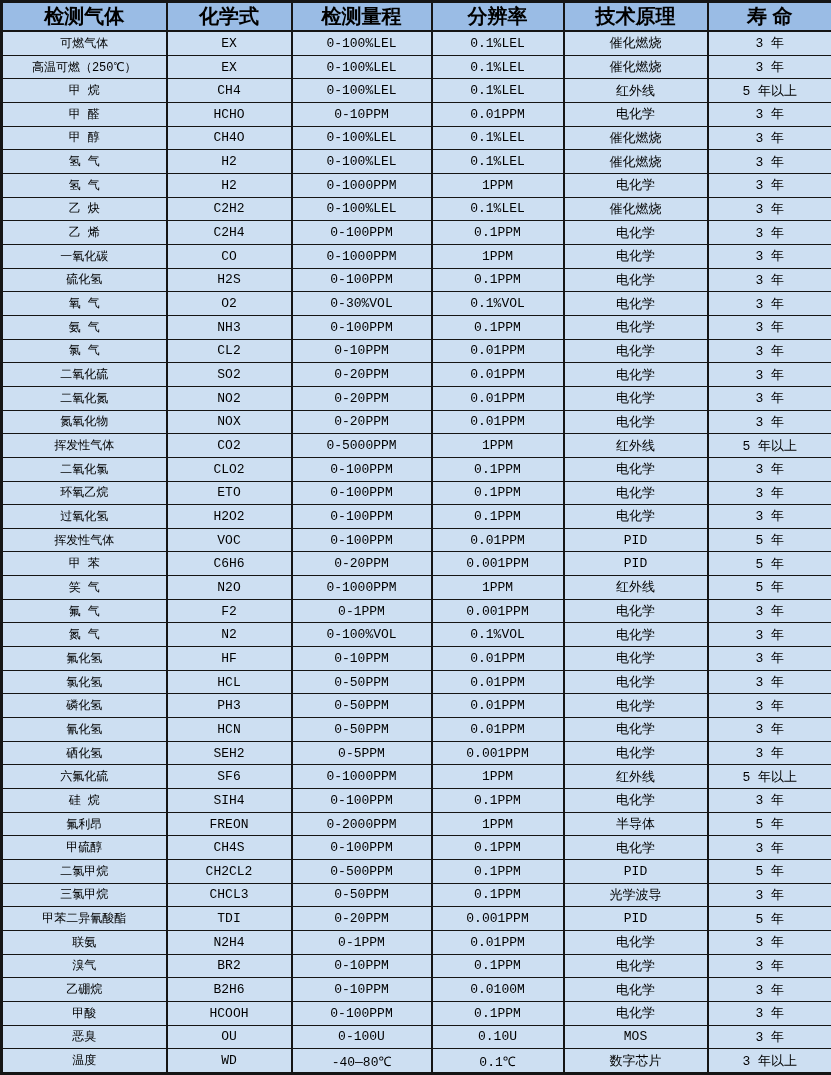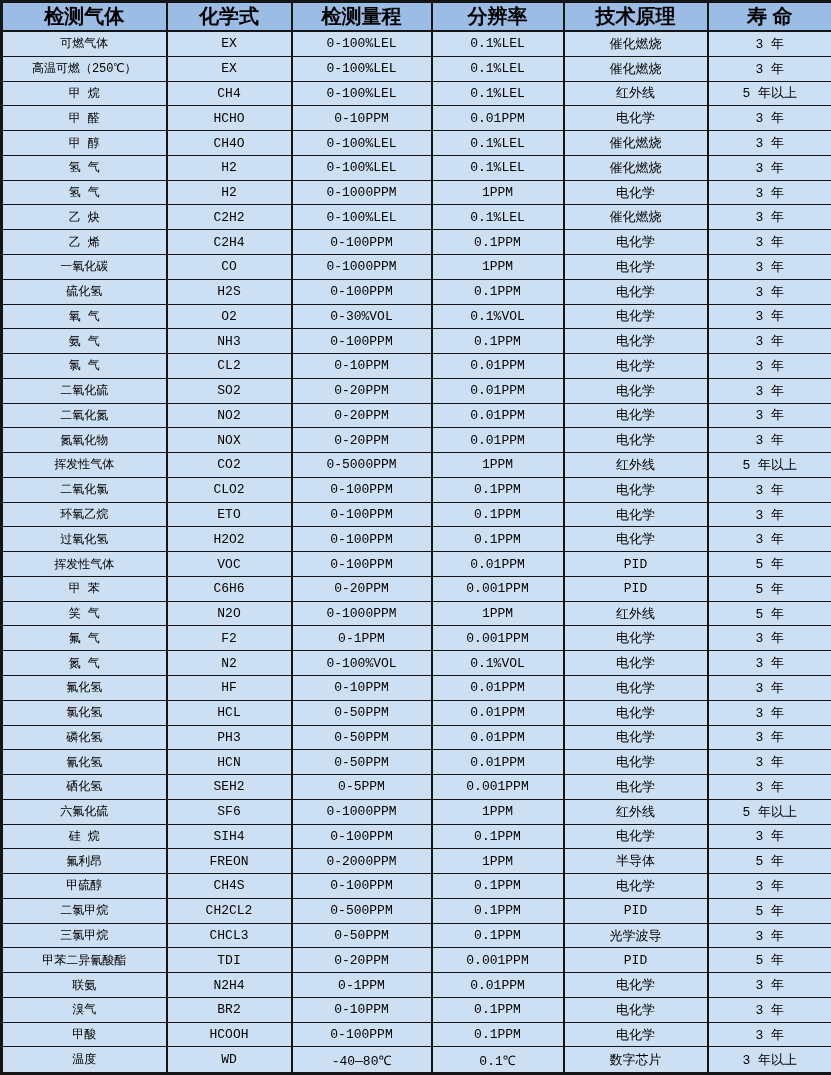--- a/index.html
+++ b/index.html
@@ -375,25 +375,41 @@
       </tr>
       <tr>
         <td class="c0">溴气</td>
         <td class="c1">BR2</td>
         <td class="c2">0-10PPM</td>
         <td class="c3">0.1PPM</td>
         <td class="c4">电化学</td>
         <td class="c5">3 年</td>
       </tr>
       <tr>
+        <td class="c0">乙硼烷</td>
+        <td class="c1">B2H6</td>
+        <td class="c2">0-10PPM</td>
+        <td class="c3">0.0100M</td>
+        <td class="c4">电化学</td>
+        <td class="c5">3 年</td>
+      </tr>
+      <tr>
         <td class="c0">甲酸</td>
         <td class="c1">HCOOH</td>
         <td class="c2">0-100PPM</td>
         <td class="c3">0.1PPM</td>
         <td class="c4">电化学</td>
+        <td class="c5">3 年</td>
+      </tr>
+      <tr>
+        <td class="c0">恶臭</td>
+        <td class="c1">OU</td>
+        <td class="c2">0-100U</td>
+        <td class="c3">0.10U</td>
+        <td class="c4">MOS</td>
         <td class="c5">3 年</td>
       </tr>
       <tr>
         <td class="c0">温度</td>
         <td class="c1">WD</td>
         <td class="c2">-40—80℃</td>
         <td class="c3">0.1℃</td>
         <td class="c4">数字芯片</td>
         <td class="c5">3 年以上</td>
       </tr>

